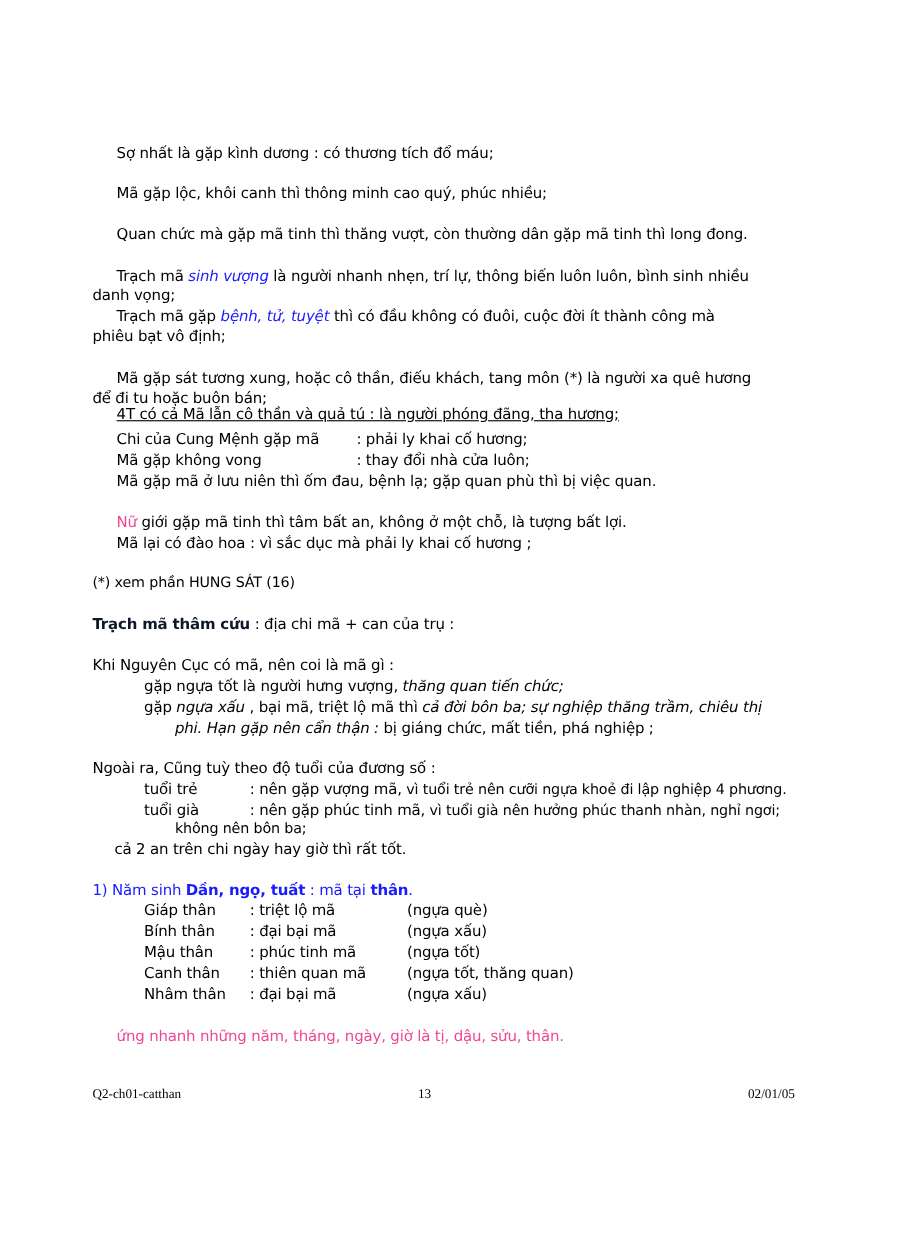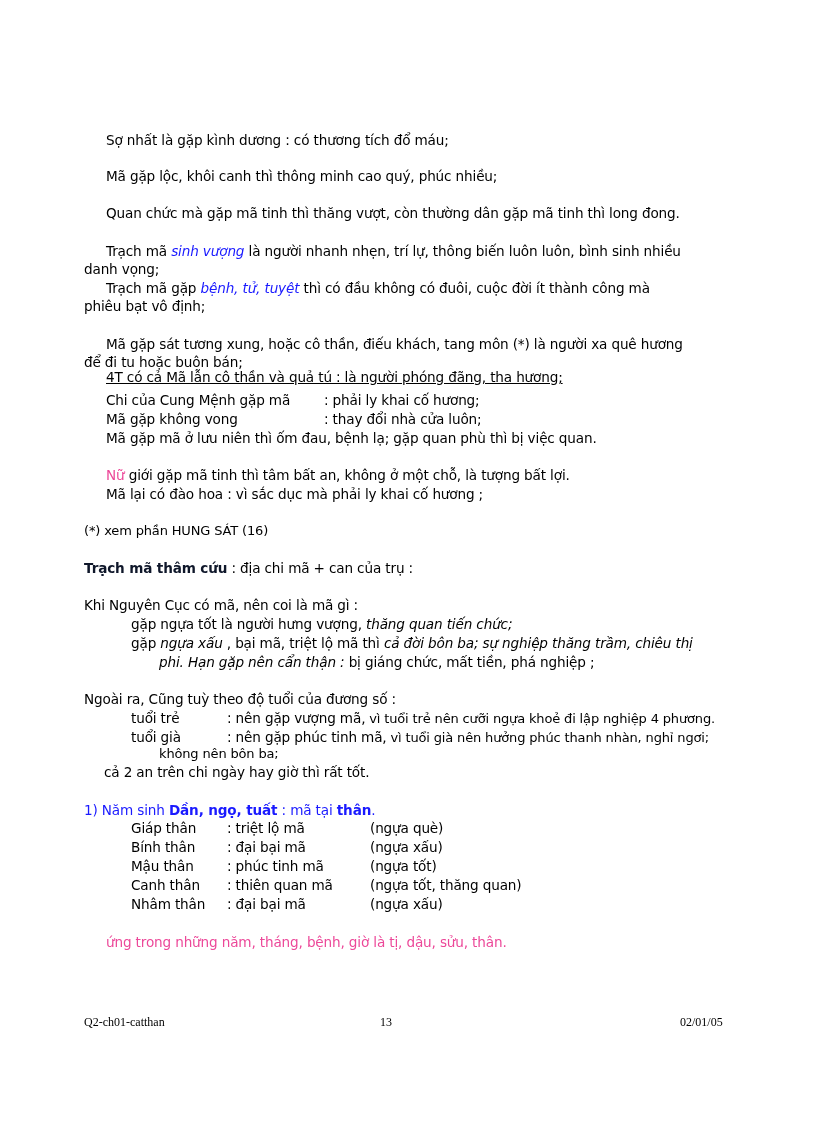--- a/index.html
+++ b/index.html
@@ -7,21 +7,21 @@
       font-family: "DejaVu Sans", sans-serif; color: #000; }
     .ln { position: absolute; font-size: 13.6px; white-space: nowrap; line-height: 18px; letter-spacing: -0.15px; }
     .sm { font-size: 13px; text-align: right; }
     .blue { color: #1a1aff; }
     .blue-i { color: #1a1aff; font-style: italic; }
     .mag { color: #ec4899; }
     .red-b { color: #0f172a; font-weight: bold; }
     .it { font-style: italic; }
     .bold { font-weight: bold; }
     .tab { display: inline-block; }
-    .footer { position: absolute; top: 987px; font-family: "Liberation Serif", serif; font-size: 12px; color: #000; margin-top: 28px; }
+    .footer { position: absolute; top: 987px; font-family: "Liberation Serif", serif; font-size: 12px; color: #000; }
   </style>
 </head>
 <body>
 
 <div>
 
   <div class="ln" style="left:106px;top:131px;">Sợ nhất là gặp kình dương : có thương tích đổ máu;</div>
   <div class="ln" style="left:106px;top:167px;">Mã gặp lộc, khôi canh thì thông minh cao quý, phúc nhiều;</div>
   <div class="ln" style="left:106px;top:204px;">Quan chức mà gặp mã tinh thì thăng vượt, còn thường dân gặp mã tinh thì long đong.</div>
 
@@ -94,19 +94,19 @@
       <span class="tab" style="width:96px;">Mậu thân</span><span class="tab" style="width:143px;">: phúc tinh mã</span><span>(ngựa tốt)</span>
     </div>
     <div class="ln" style="left:131px;top:876px;">
       <span class="tab" style="width:96px;">Canh thân</span><span class="tab" style="width:143px;">: thiên quan mã</span><span>(ngựa tốt, thăng quan)</span>
     </div>
     <div class="ln" style="left:131px;top:895px;">
       <span class="tab" style="width:96px;">Nhâm thân</span><span class="tab" style="width:143px;">: đại bại mã</span><span>(ngựa xấu)</span>
     </div>
   </div>
 
-  <div class="ln mag" style="left:106px;top:933px;">ứng trong những năm, tháng, bệnh, giờ là tị, dậu, sửu, thân.</div>
+  <div class="ln mag" style="left:106px;top:933px;">ứng nhanh những năm, tháng, ngày, giờ là tị, dậu, sửu, thân.</div>
 
   <div class="footer" style="left:84px;">Q2-ch01-catthan</div>
   <div class="footer" style="left:380px;">13</div>
   <div class="footer" style="left:680px;">02/01/05</div>
 
 </div>
 
 </body></html>

